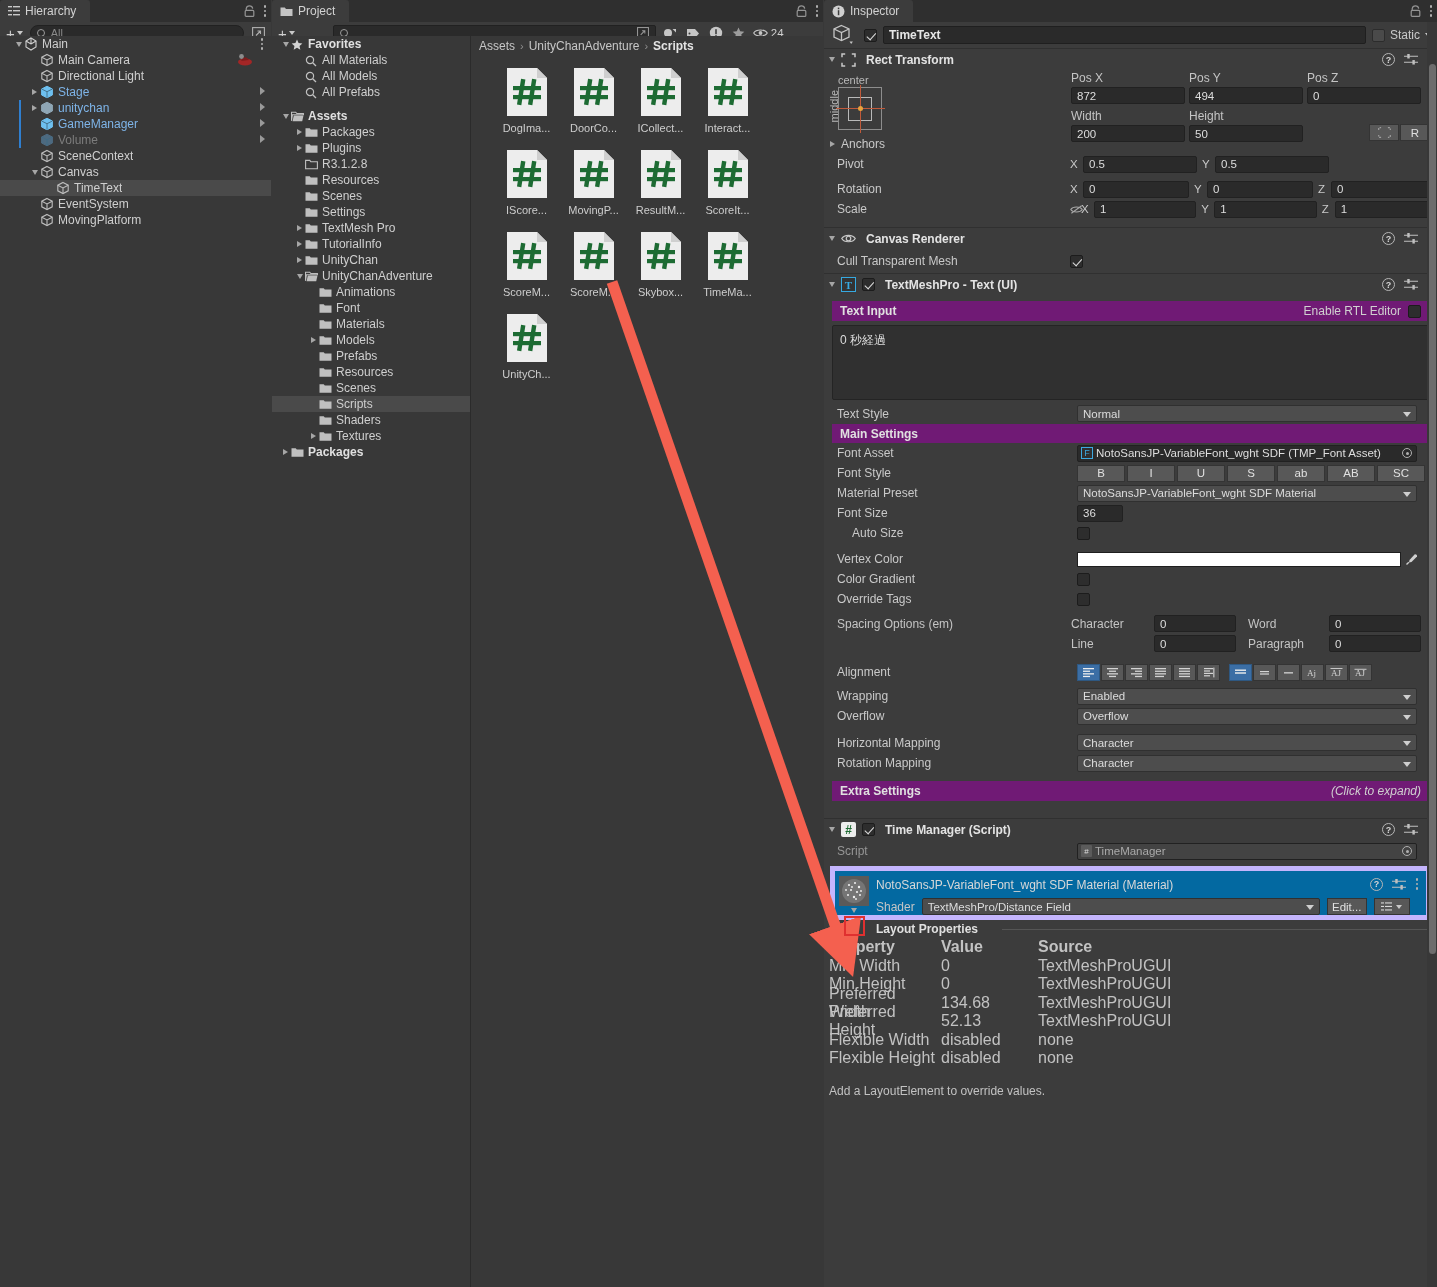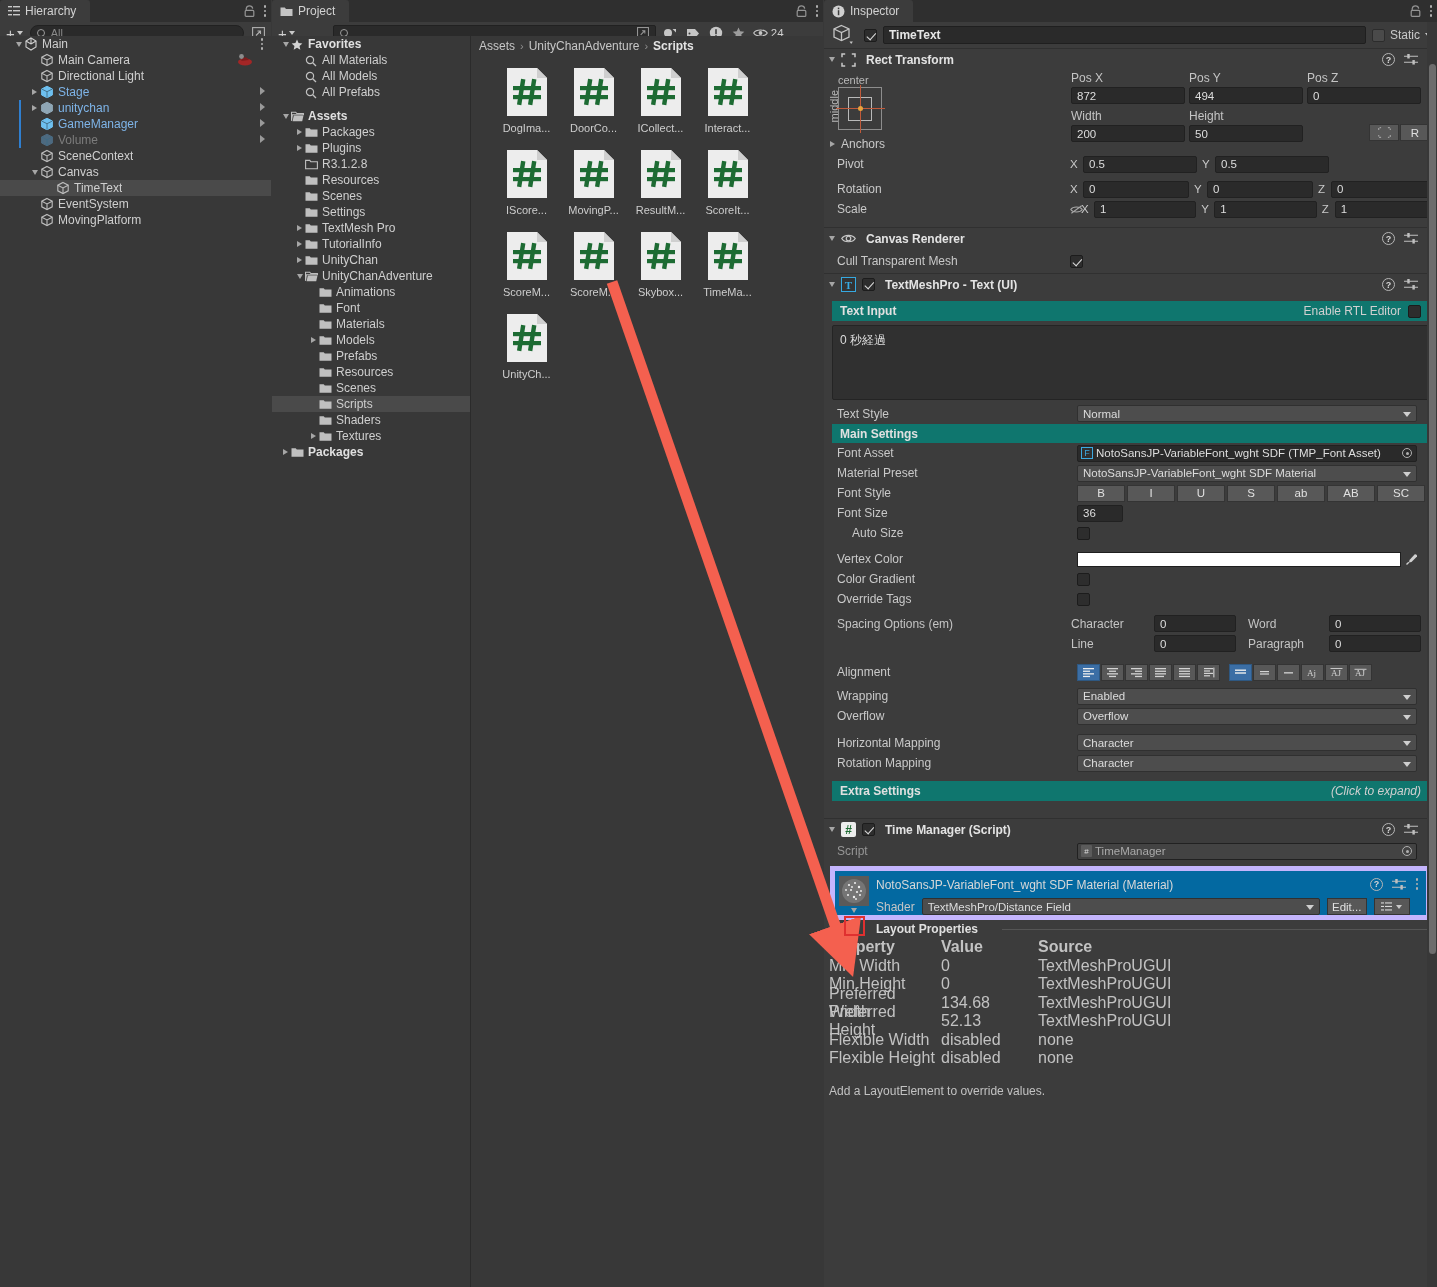--- a/index.html
+++ b/index.html
@@ -92,21 +92,21 @@
   .comphdr .title { font-weight:bold; color:#e3e3e3; font-size:12px; margin-left:4px; }
   .comphdr .right { position:absolute; right:6px; display:flex; align-items:center; gap:9px; }
   .qmark { width:13px;height:13px;border:1.2px solid #b6b6b6;border-radius:50%;color:#d6d6d6;font-size:9px;display:flex;align-items:center;justify-content:center;font-weight:bold; }
   .presetico { width:14px; height:13px; }
 
   .frow { height:20px; display:flex; align-items:center; padding-left:13px; font-size:12px; color:#c9c9c9; }
   .flabel { width:233px; flex:none; }
   .numfield { height:17px; background:#2a2a2a; border:1px solid #212121; border-radius:2px; display:flex; align-items:center; padding:0 5px; color:#dedede; font-size:11.5px; }
   .axis { width:13px; text-align:left; color:#c9c9c9; font-size:11.5px; flex:none; }
 
-  .secbar { height:19px; background:#0f766e; display:flex; align-items:center; padding:0 8px; font-weight:bold; color:#e0e0e0; font-size:12px; position:relative; }
+  .secbar { height:19px; background:#701a75; display:flex; align-items:center; padding:0 8px; font-weight:bold; color:#e0e0e0; font-size:12px; position:relative; }
   .secbar .rightit { position:absolute; right:8px; font-style:italic; font-weight:normal; color:#d0d0d0; font-size:12px; }
 
   .textarea { margin:4px 8px 0 8px; height:75px; background:#303030; border:1px solid #242424; border-radius:2px; padding:6px 7px; color:#dcdcdc; font-size:12px; }
 
   .objfield { height:17px; background:#2a2a2a; border:1px solid #212121; border-radius:2px; display:flex; align-items:center; padding:0 3px; gap:3px; color:#dedede; font-size:11.5px; position:relative; }
   .objfield .dot { position:absolute; right:4px; width:10px;height:10px;border:1.3px solid #b0b0b0;border-radius:50%;display:flex;align-items:center;justify-content:center; }
   .objfield .dot::after{content:"";width:3px;height:3px;background:#b0b0b0;border-radius:50%;}
   .fchip { width:12px;height:12px;border:1px solid #3da9e0; color:#3da9e0; font-size:9px; display:flex;align-items:center;justify-content:center; flex:none; background:#2f2f2f;}
   .schip { width:11px;height:12px;background:#5b5b5b;color:#ddd;font-size:8px;display:flex;align-items:center;justify-content:center;flex:none;border-radius:1px;}
 
@@ -1032,37 +1032,37 @@
 
       <div class="frow">
         <span class="flabel" style="width:240px">Font Asset</span>
         <span class="objfield" style="width:340px">
           <span class="fchip">F</span>
           <span>NotoSansJP-VariableFont_wght SDF (TMP_Font Asset)</span>
           <span class="dot"></span>
         </span>
       </div>
       <div class="frow">
-        <span class="flabel" style="width:240px">Material Preset</span>
-        <span class="dd" style="width:340px">
-          <span>NotoSansJP-VariableFont_wght SDF Material</span>
-            <span class="arw"></span>
-        </span>
-      </div>
-      <div class="frow">
         <span class="flabel" style="width:240px">Font Style</span>
         <span class="btnrow" id="fontstyle-buttons">
             <span class="sbtn" style="width: 48px;">B</span>
             <span class="sbtn" style="width: 48px;">I</span>
             <span class="sbtn" style="width: 48px;">U</span>
             <span class="sbtn" style="width: 48px;">S</span>
             <span class="sbtn" style="width: 48px;">ab</span>
             <span class="sbtn" style="width: 48px;">AB</span>
             <span class="sbtn" style="width: 48px;">SC</span>
           </span>
+      </div>
+      <div class="frow">
+        <span class="flabel" style="width:240px">Material Preset</span>
+        <span class="dd" style="width:340px">
+          <span>NotoSansJP-VariableFont_wght SDF Material</span>
+            <span class="arw"></span>
+        </span>
       </div>
       <div class="frow">
         <span class="flabel" style="width:240px">Font Size</span>
         <span class="numfield" style="width:46px">36</span>
       </div>
       <div class="frow">
         <span class="flabel" style="width:240px;padding-left:15px">Auto Size</span>
         <span class="cb"></span>
       </div>
 

